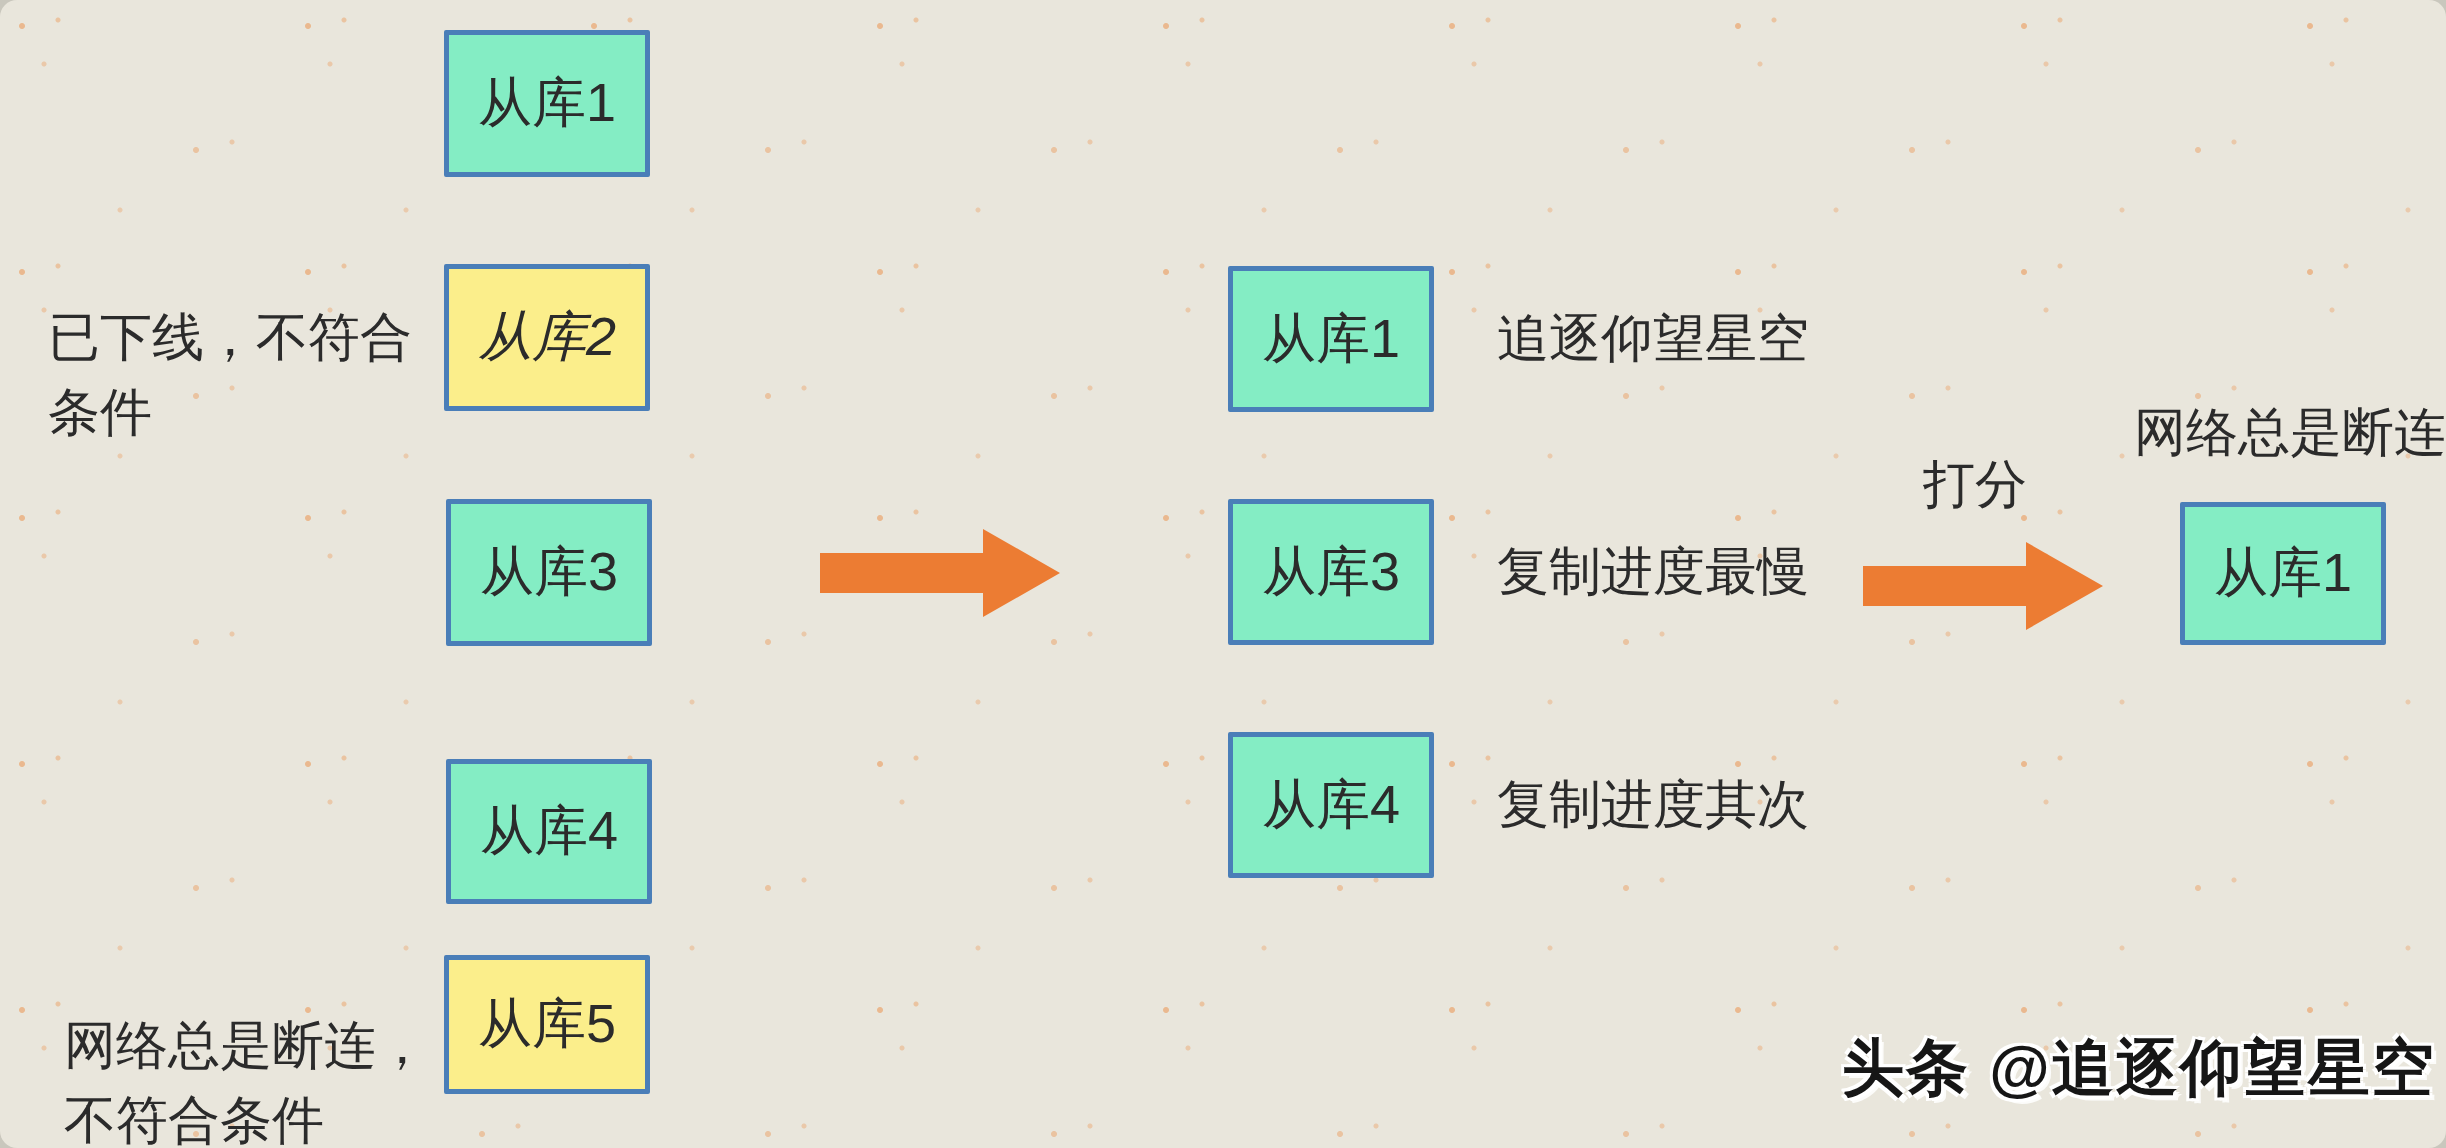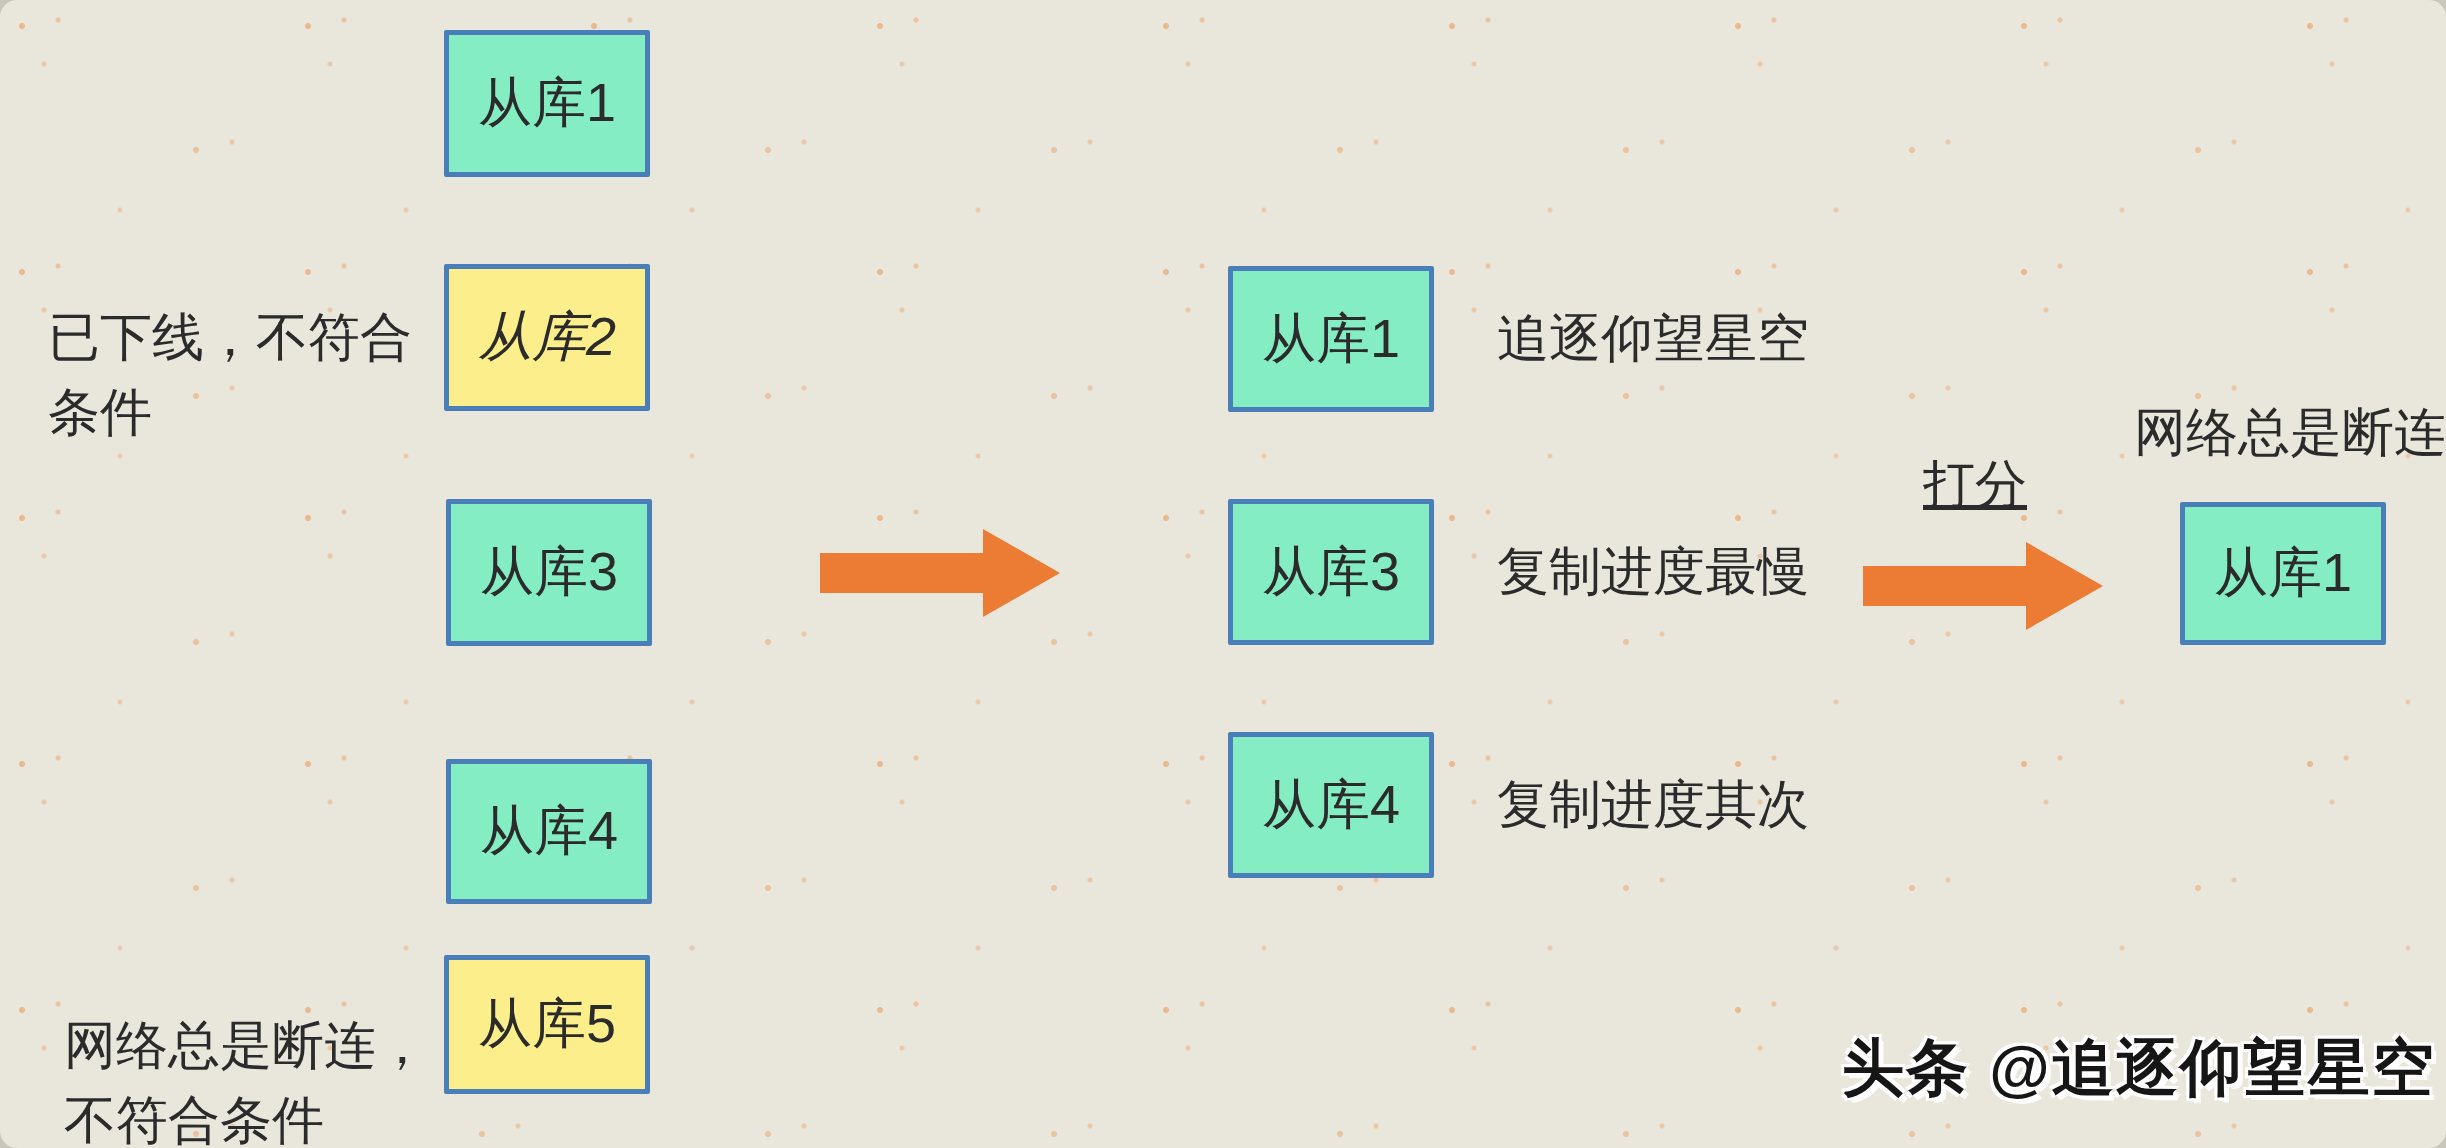--- a/index.html
+++ b/index.html
@@ -91,21 +91,21 @@
   .m4{left:1228px;top:732px;height:146px;}
   .r1{left:2180px;top:502px;height:143px;}
   .a1{left:48px;top:300px;width:396px;}
   .a2{left:64px;top:1008px;width:404px;}
   .n1{left:1497px;top:266px;}
   .n3{left:1497px;top:499px;}
   .n4{left:1497px;top:732px;}
   .arrow1{left:820px;top:527px;}
   .arrow2{left:1863px;top:540px;}
   .lab1{left:820px;top:436px;}
-  .lab2{left:1855px;top:450px;text-decoration:underline;}
+  .lab2{left:1855px;top:450px;}
 </style>
 </head>
 <body>
 
 <div class="canvas">
 
   <div class="node teal l1">从库1</div>
   <div class="node yellow l2">从库2</div>
   <div class="node teal l3">从库3</div>
   <div class="node teal l4">从库4</div>

